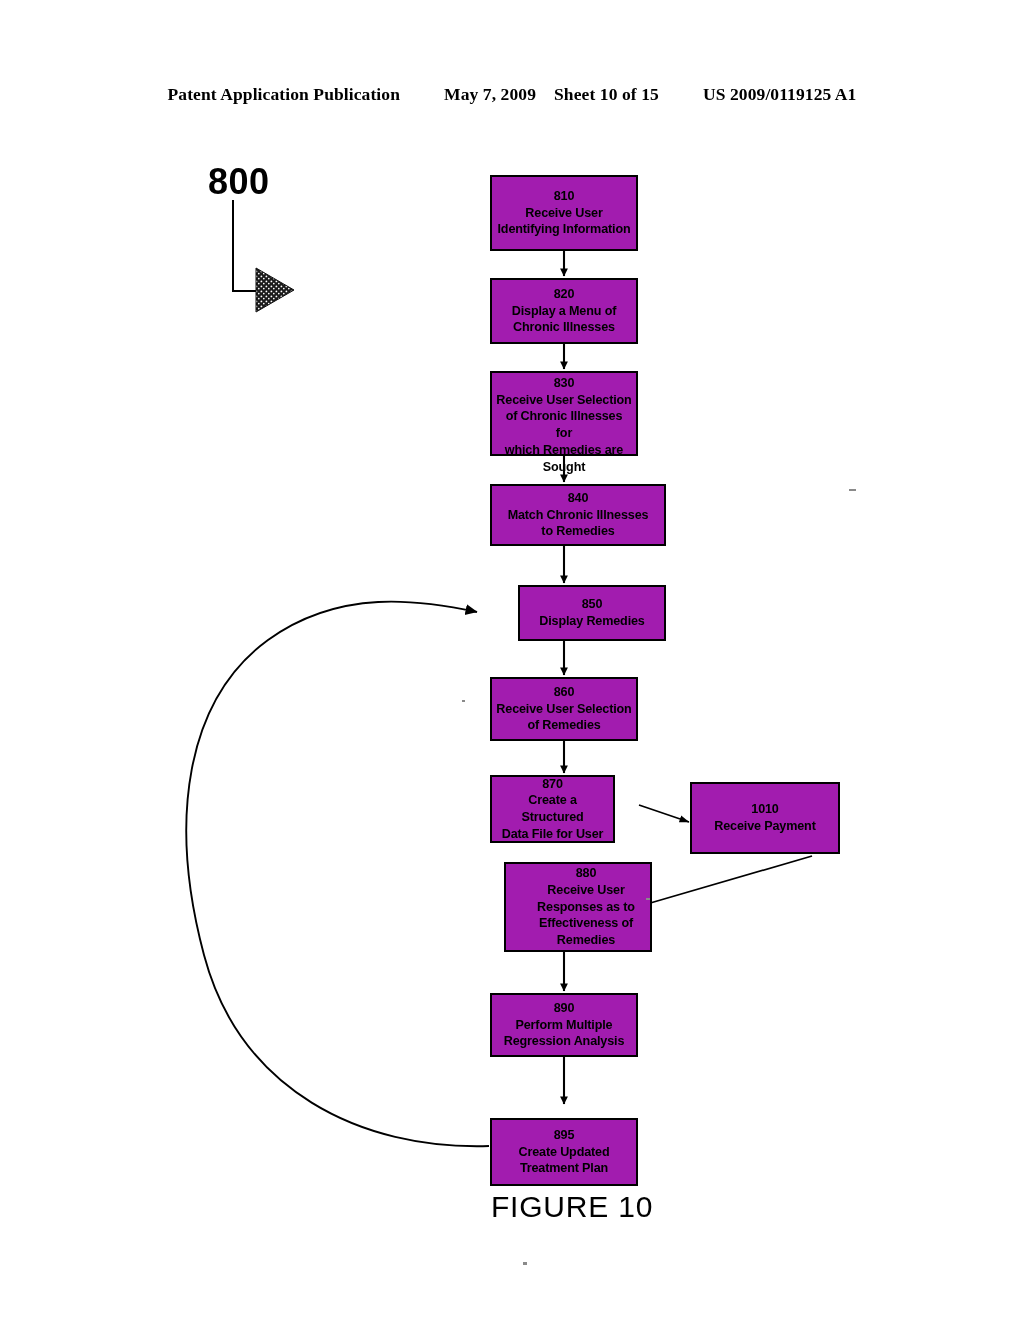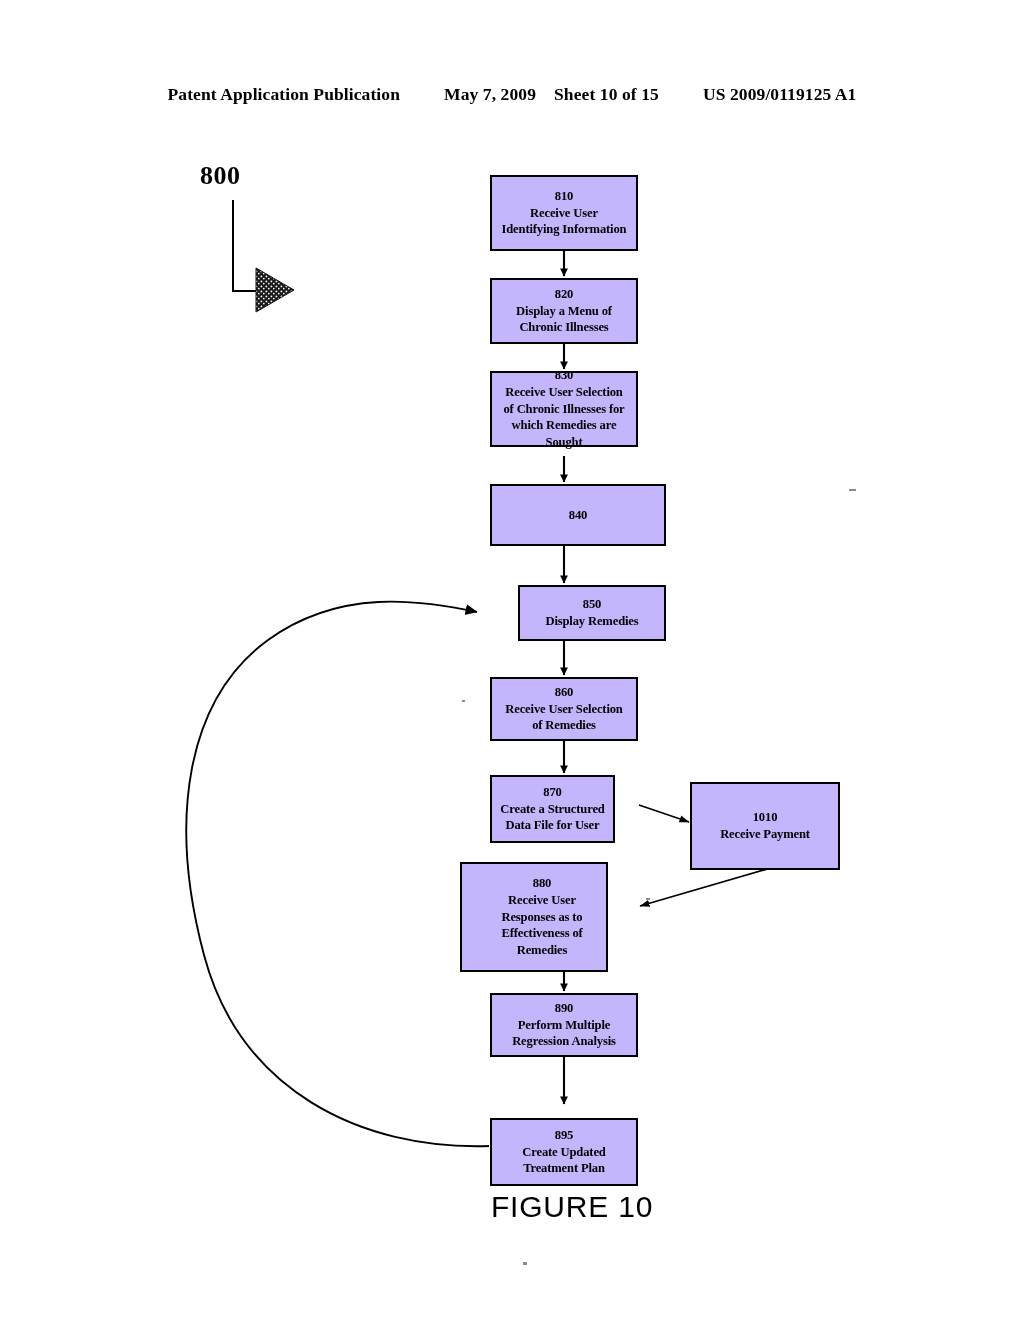--- a/index.html
+++ b/index.html
@@ -44,61 +44,61 @@
     top: 0;
     width: 1024px;
     height: 1320px;
   }
 
   
   .flow-box {
     position: absolute;
     box-sizing: border-box;
     border: 2px solid #000000;
-    background: #c4b5fd;
+    background: #a21caf;
     display: flex;
     flex-direction: column;
     align-items: center;
     justify-content: center;
     text-align: center;
-    font-family: Liberation Serif, serif;
+    font-family: Liberation Sans, sans-serif;
     font-size: 12.6px;
     font-weight: bold;
     line-height: 1.33;
     padding: 2px 4px;
     letter-spacing: -0.15px;
   }
   .flow-box .box-num {
     display: block;
   }
   .flow-box .box-text {
     display: block;
     white-space: pre-line;
   }
 
   
   #box-810  { left: 490px; top: 175px;  width: 148px; height: 76px;  }
   #box-820  { left: 490px; top: 278px;  width: 148px; height: 66px;  }
-  #box-830  { left: 490px; top: 371px;  width: 148px; height: 76px;  }
+  #box-830  { left: 490px; top: 371px;  width: 148px; height: 85px; justify-content: space-between;  }
   #box-840  { left: 490px; top: 484px;  width: 176px; height: 62px;  }
   #box-850  { left: 518px; top: 585px;  width: 148px; height: 56px;  }
   #box-860  { left: 490px; top: 677px;  width: 148px; height: 64px;  }
   #box-870  { left: 490px; top: 775px;  width: 125px; height: 68px;  }
-  #box-880  { left: 460px; top: 862px;  width: 148px; height: 110px; padding-left: 20px;  }
+  #box-880  { left: 504px; top: 862px;  width: 148px; height: 90px; padding-left: 20px;  }
   #box-890  { left: 490px; top: 993px;  width: 148px; height: 64px;  }
   #box-895  { left: 490px; top: 1106px; width: 148px; height: 68px; margin-top: 12px;  }
-  #box-1010 { left: 690px; top: 782px;  width: 150px; height: 88px;  }
+  #box-1010 { left: 690px; top: 782px;  width: 150px; height: 72px;  }
 
   
   #ref-800 {
     position: absolute;
-    left: 200px;
+    left: 208px;
     top: 161px;
-    font-family: Liberation Serif, serif;
-    font-size: 26px;
+    font-family: Liberation Sans, sans-serif;
+    font-size: 36px;
     font-weight: bold;
     letter-spacing: 0.5px;
   }
 
   
   #figure-caption {
     position: absolute;
     left: 0;
     top: 1190px;
     width: 1024px;
@@ -187,20 +187,22 @@
 <div class="flow-box" id="box-830">
   <span class="box-num">830</span>
   <span class="box-text">Receive User Selection
 of Chronic Illnesses for
 which Remedies are
 Sought</span>
 </div>
 
 <div class="flow-box" id="box-840">
   <span class="box-num">840</span>
+  <span class="box-text">Match Chronic Illnesses
+to Remedies</span>
 </div>
 
 <div class="flow-box" id="box-850">
   <span class="box-num">850</span>
   <span class="box-text">Display Remedies</span>
 </div>
 
 <div class="flow-box" id="box-860">
   <span class="box-num">860</span>
   <span class="box-text">Receive User Selection

